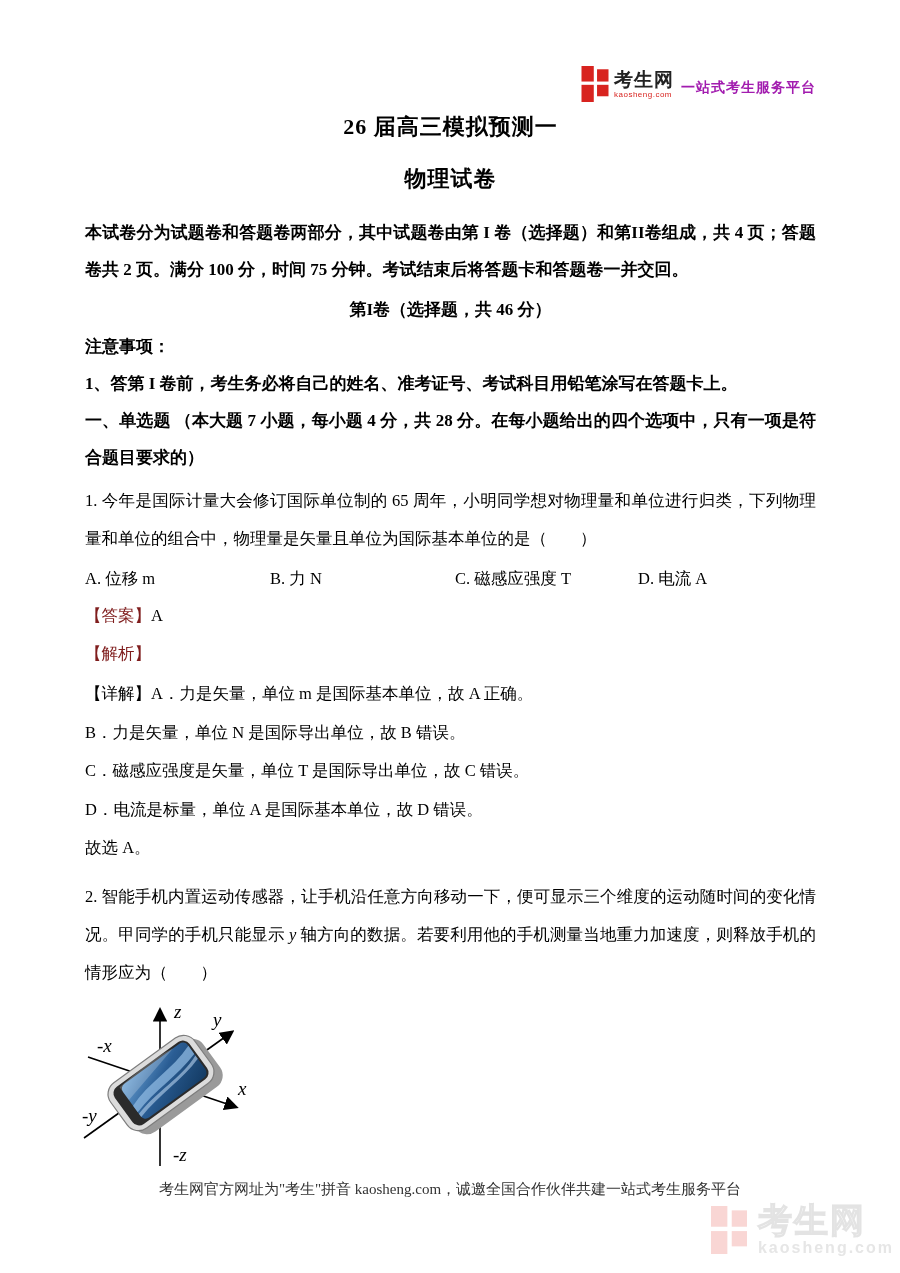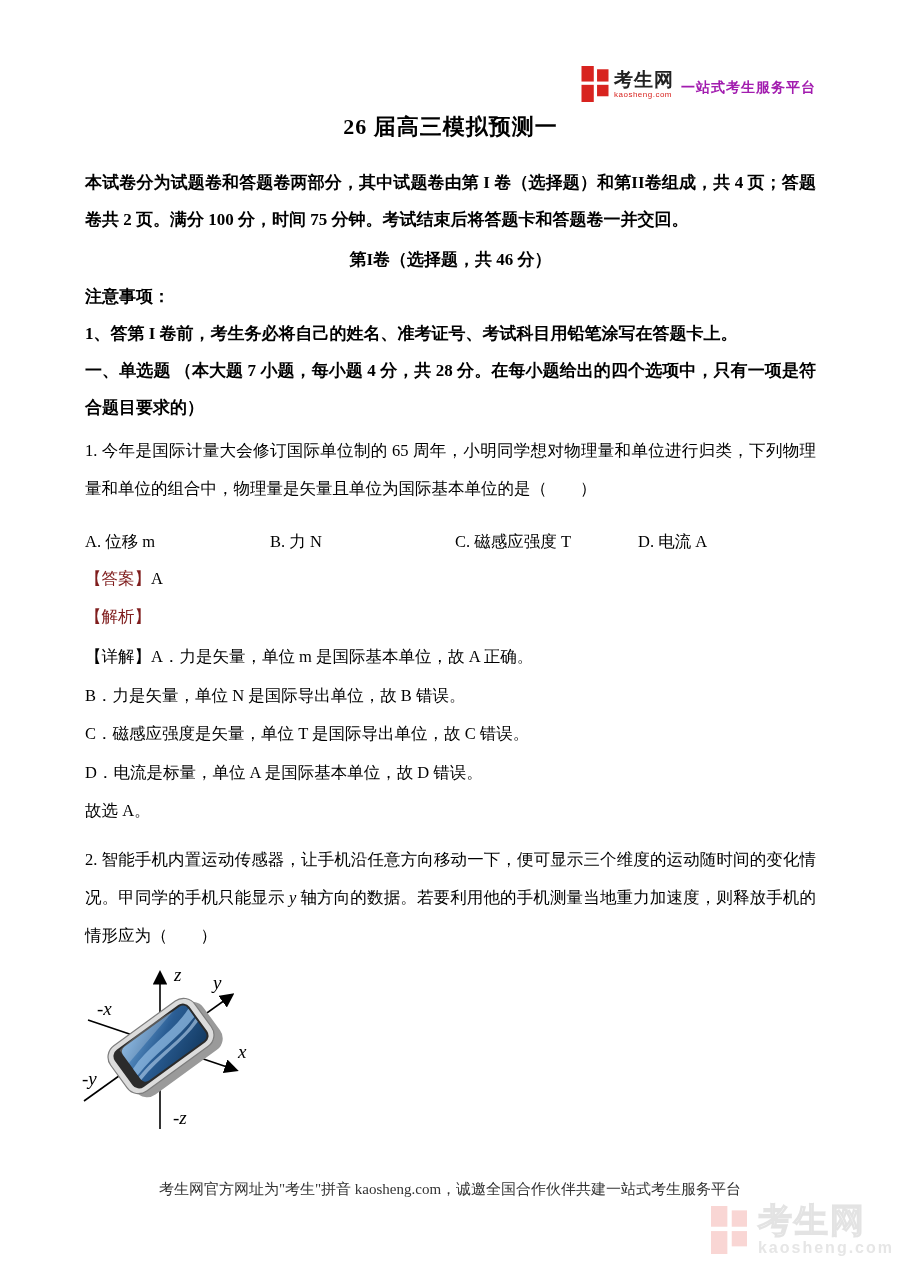--- a/index.html
+++ b/index.html
@@ -23,21 +23,21 @@
   .doc-title { text-align:center; font-size:22px; font-weight:bold; letter-spacing:1px; }
   .doc-title.t1 { margin-bottom:22px; }
   .doc-title.t2 { margin-bottom:20px; }
 
   .para { font-size:17px; line-height:37px; text-align:justify; }
   .para.bold { font-weight:bold; }
   .center-line { text-align:center; font-size:17px; font-weight:bold; line-height:37px; }
   .gap-s { margin-top:3px; }
 
   .q-para { font-size:16.5px; line-height:38px; text-align:justify; margin-top:6px; }
-  .options-row { display:flex; font-size:16.5px; line-height:34px; margin-top:17px; }
+  .options-row { display:flex; font-size:16.5px; line-height:34px; margin-top:4px; }
   .options-row .opt-a { width:185px; }
   .options-row .opt-b { width:185px; }
   .options-row .opt-c { width:183px; }
 
   .ans-line { font-size:16.5px; line-height:36px; margin-top:2px; }
   .marker-blue { color:#7f1d1d; }
   .detail-block .d-line { font-size:16.5px; line-height:38.5px; }
   .detail-block { margin-top:3px; }
 
   .q2-block { margin-top:10px; }
@@ -77,20 +77,21 @@
     <div class="brand-stack">
       <span class="brand-name">考生网</span>
       <span class="brand-domain">kaosheng.com</span>
     </div>
     <span class="brand-tagline">一站式考生服务平台</span>
   </div>
 
   <div class="content">
 
     <div class="doc-title t1">26 届高三模拟预测一</div>
+    <div class="doc-title t2">物理试卷</div>
 
     <div class="para bold">本试卷分为试题卷和答题卷两部分，其中试题卷由第 I 卷（选择题）和第II卷组成，共 4 页；答题卷共 2 页。满分 100 分，时间 75 分钟。考试结束后将答题卡和答题卷一并交回。</div>
 
     <div class="center-line gap-s">第I卷（选择题，共 46 分）</div>
 
     <div class="para bold">注意事项：</div>
     <div class="para bold">1、答第 I 卷前，考生务必将自己的姓名、准考证号、考试科目用铅笔涂写在答题卡上。</div>
 
     <div class="para bold">一、单选题 （本大题 7 小题，每小题 4 分，共 28 分。在每小题给出的四个选项中，只有一项是符合题目要求的）</div>
 

